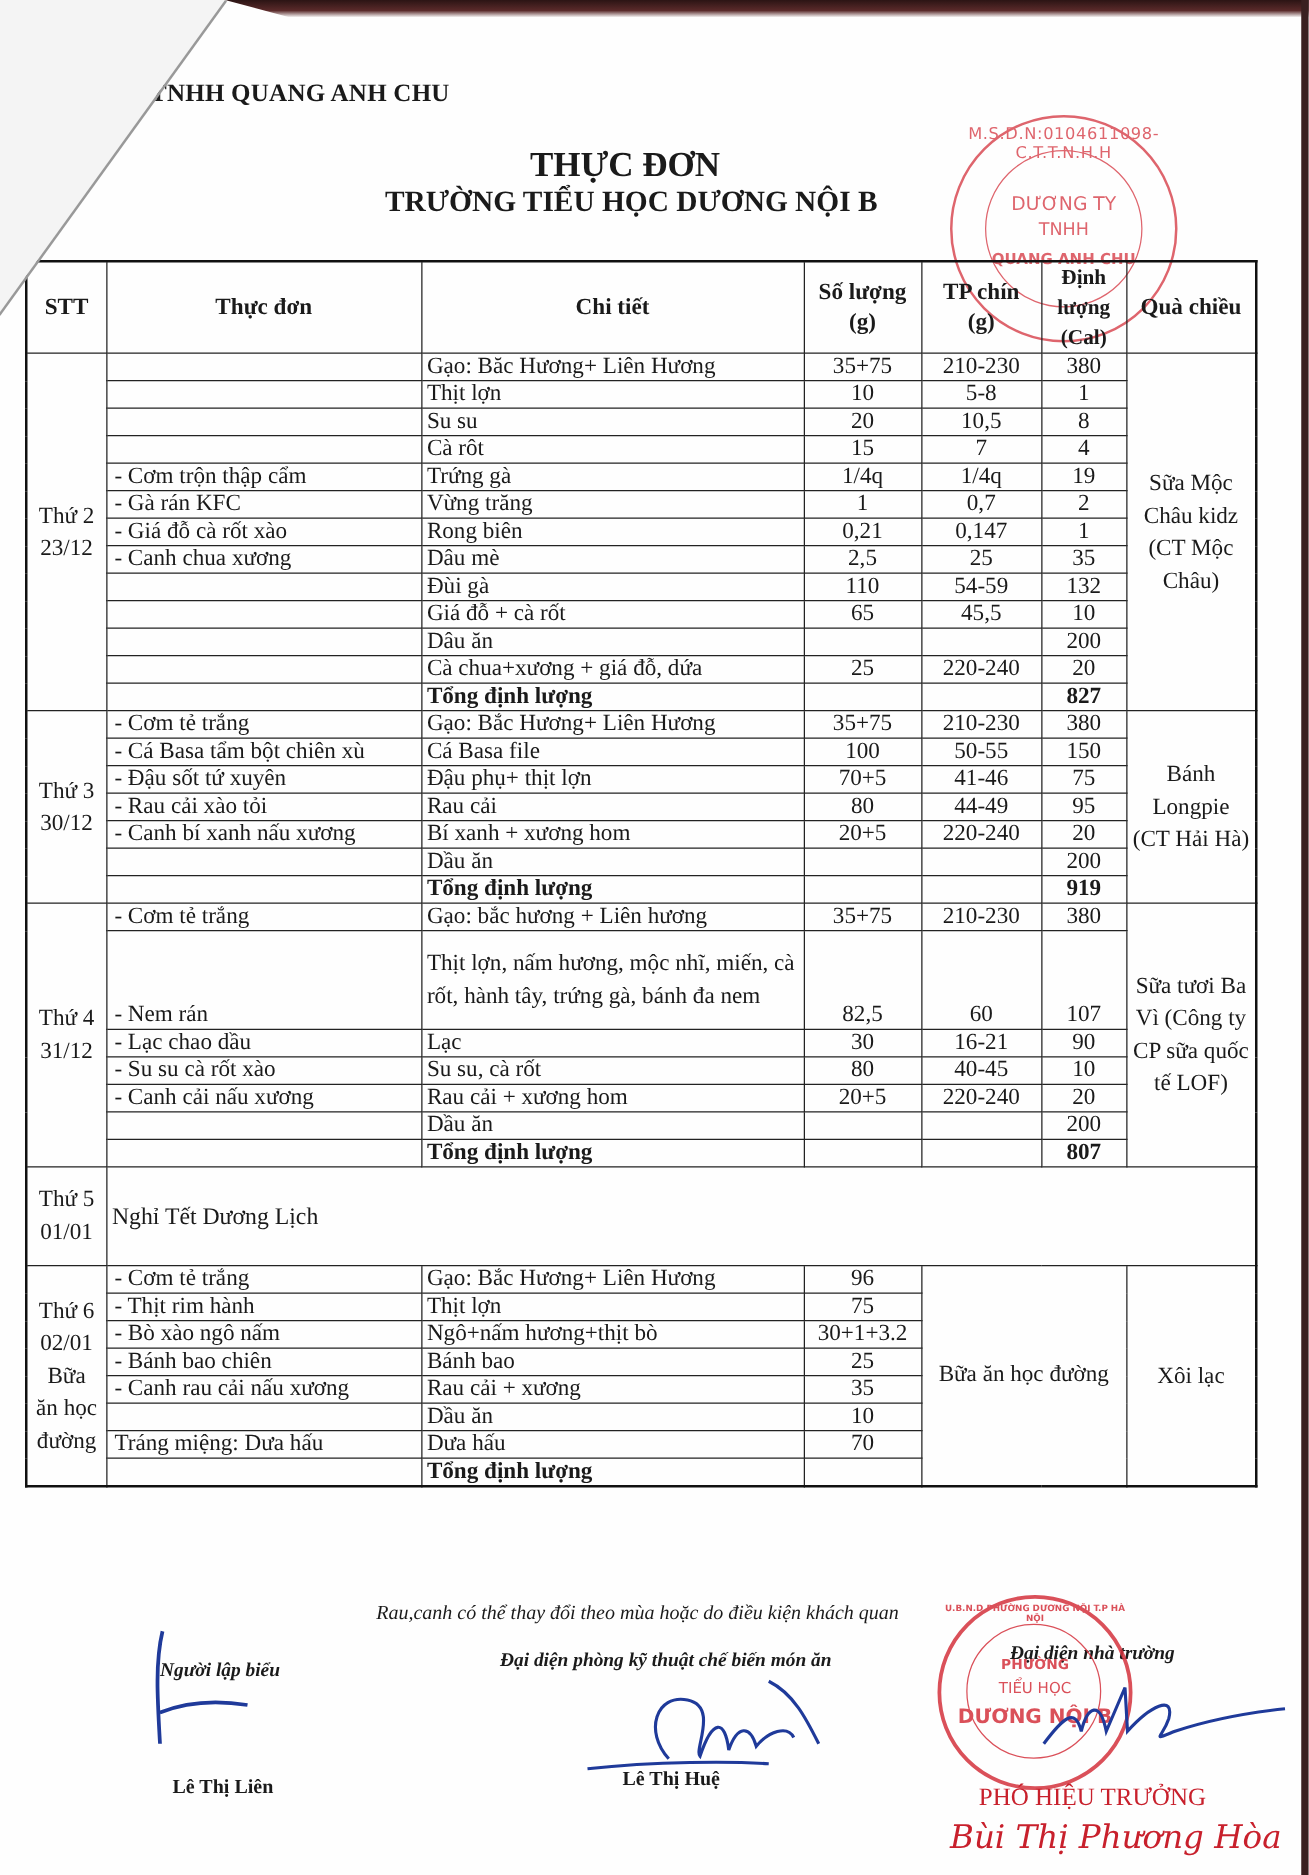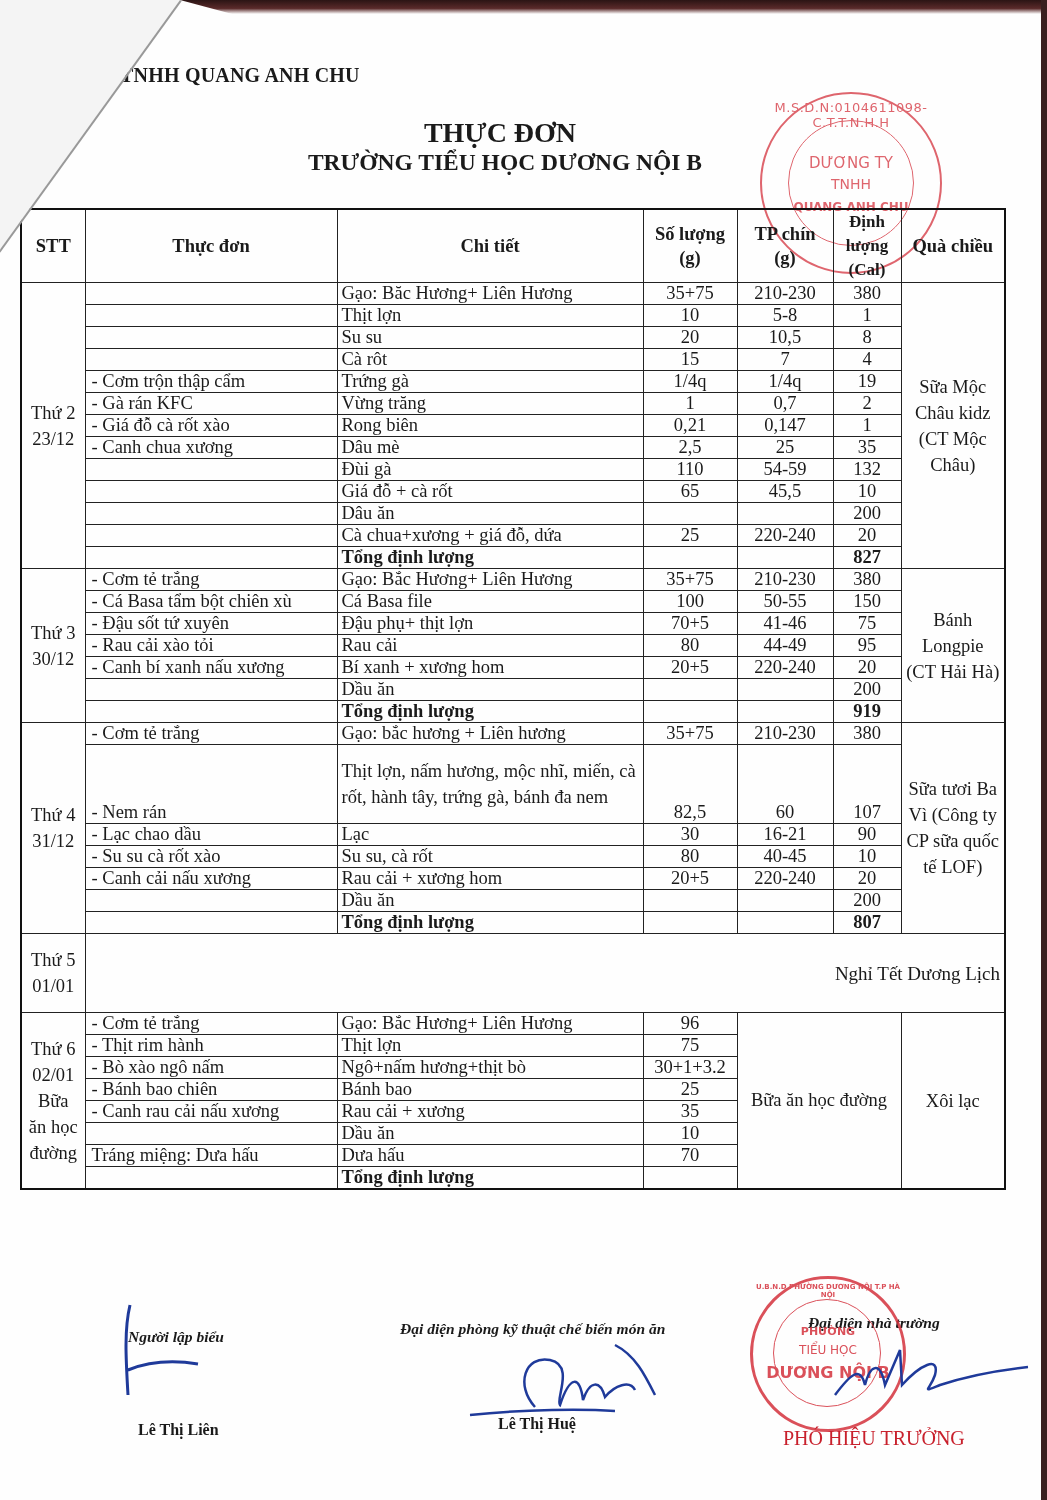--- a/index.html
+++ b/index.html
@@ -34,21 +34,21 @@
   table.menu td, table.menu th {
     border:1.3px solid #222; padding:0 4px; line-height:21px; height:21px; vertical-align:middle;
   }
   table.menu th { font-weight:bold; font-size:18.5px; height:56px; line-height:24px; }
   .c { text-align:center; }
   .l { text-align:left; }
   .b { font-weight:bold; }
   .dish { padding-left:6px !important; }
   .day { text-align:center; line-height:26px !important; }
   .gift { text-align:center; line-height:26px !important; }
-  .holiday { text-align:right; height:78px !important; font-size:19px; }
+  .holiday { text-align:left; height:78px !important; font-size:19px; }
   .multi { line-height:26px !important; height:78px !important; }
 
   .note { position:absolute; left:0; width:1020px; text-align:center; top:1282px; font-size:16px; font-style:italic; }
   .sig-label { position:absolute; font-size:15.5px; font-style:italic; font-weight:bold; }
   .sig-name { position:absolute; font-size:16px; font-weight:bold; }
   .stamp { position:absolute; border-radius:50%; border:2px solid #d4323d; color:#d4323d; }
   .stamp-inner { position:absolute; border-radius:50%; border:1.5px solid #d4323d; }
   .stamp-text { position:absolute; width:100%; text-align:center; font-family:"DejaVu Sans", sans-serif; color:#d4323d; }
   .red-title { position:absolute; color:#c8202c; font-size:20px; font-family:"Liberation Serif", serif; }
   .red-script { position:absolute; color:#c8202c; font-size:26px; font-style:italic; font-family:"DejaVu Serif", serif; }
@@ -348,20 +348,21 @@
           <td class="c">70</td>
         </tr>
         <tr>
           <td class="dish l"></td>
           <td class="l b">Tổng định lượng</td>
           <td class="c"></td>
         </tr>
       </tbody>
   </table>
 
+  <div class="note">Rau,canh có thể thay đổi theo mùa hoặc do điều kiện khách quan</div>
 
   <div class="sig-label" style="left:128px;top:1328px;">Người lập biểu</div>
   <div class="sig-label" style="left:400px;top:1320px;">Đại diện phòng kỹ thuật chế biến món ăn</div>
   <div class="sig-label" style="left:808px;top:1314px;">Đại diện nhà trường</div>
 
   <svg style="position:absolute;left:118px;top:1300px;" width="90" height="100">
     <path d="M12 5 C6 30, 8 60, 10 95 M10 70 C30 62, 55 60, 80 64" stroke="#1f3a9a" stroke-width="3" fill="none"></path>
   </svg>
   <svg style="position:absolute;left:465px;top:1335px;" width="200" height="90">
     <path d="M5 80 C60 74, 120 74, 150 76 M70 72 C50 50, 60 20, 85 25 C110 30, 90 65, 95 70 C105 40, 115 40, 118 65 C125 45, 135 45, 140 62 C150 50, 165 45, 170 55 M150 10 C170 20, 180 40, 190 60" stroke="#1f3a9a" stroke-width="2.5" fill="none"></path>
@@ -374,16 +375,17 @@
     <div class="stamp-text" style="top:64px;font-size:12px;">TIỂU HỌC</div>
     <div class="stamp-text" style="top:84px;font-size:16px;font-weight:bold;">DƯƠNG NỘI B</div>
   </div>
   <svg style="position:absolute;left:830px;top:1345px;" width="200" height="60">
     <path d="M5 50 C20 30, 30 20, 35 40 C40 20, 50 15, 55 40 L70 5 L72 40 C90 20, 110 10, 105 30 C100 45, 90 48, 110 40 C140 30, 170 25, 198 22" stroke="#1f3a9a" stroke-width="2.5" fill="none"></path>
   </svg>
 
   <div class="sig-name" style="left:138px;top:1421px;">Lê Thị Liên</div>
   <div class="sig-name" style="left:498px;top:1415px;">Lê Thị Huệ</div>
   <div class="red-title" style="left:783px;top:1427px;">PHÓ HIỆU TRƯỞNG</div>
+  <div class="red-script" style="left:760px;top:1455px;">Bùi Thị Phương Hòa</div>
 
   <div class="fold"></div>
   <div class="fold-line"></div>
 </div>
 
 </body></html>

